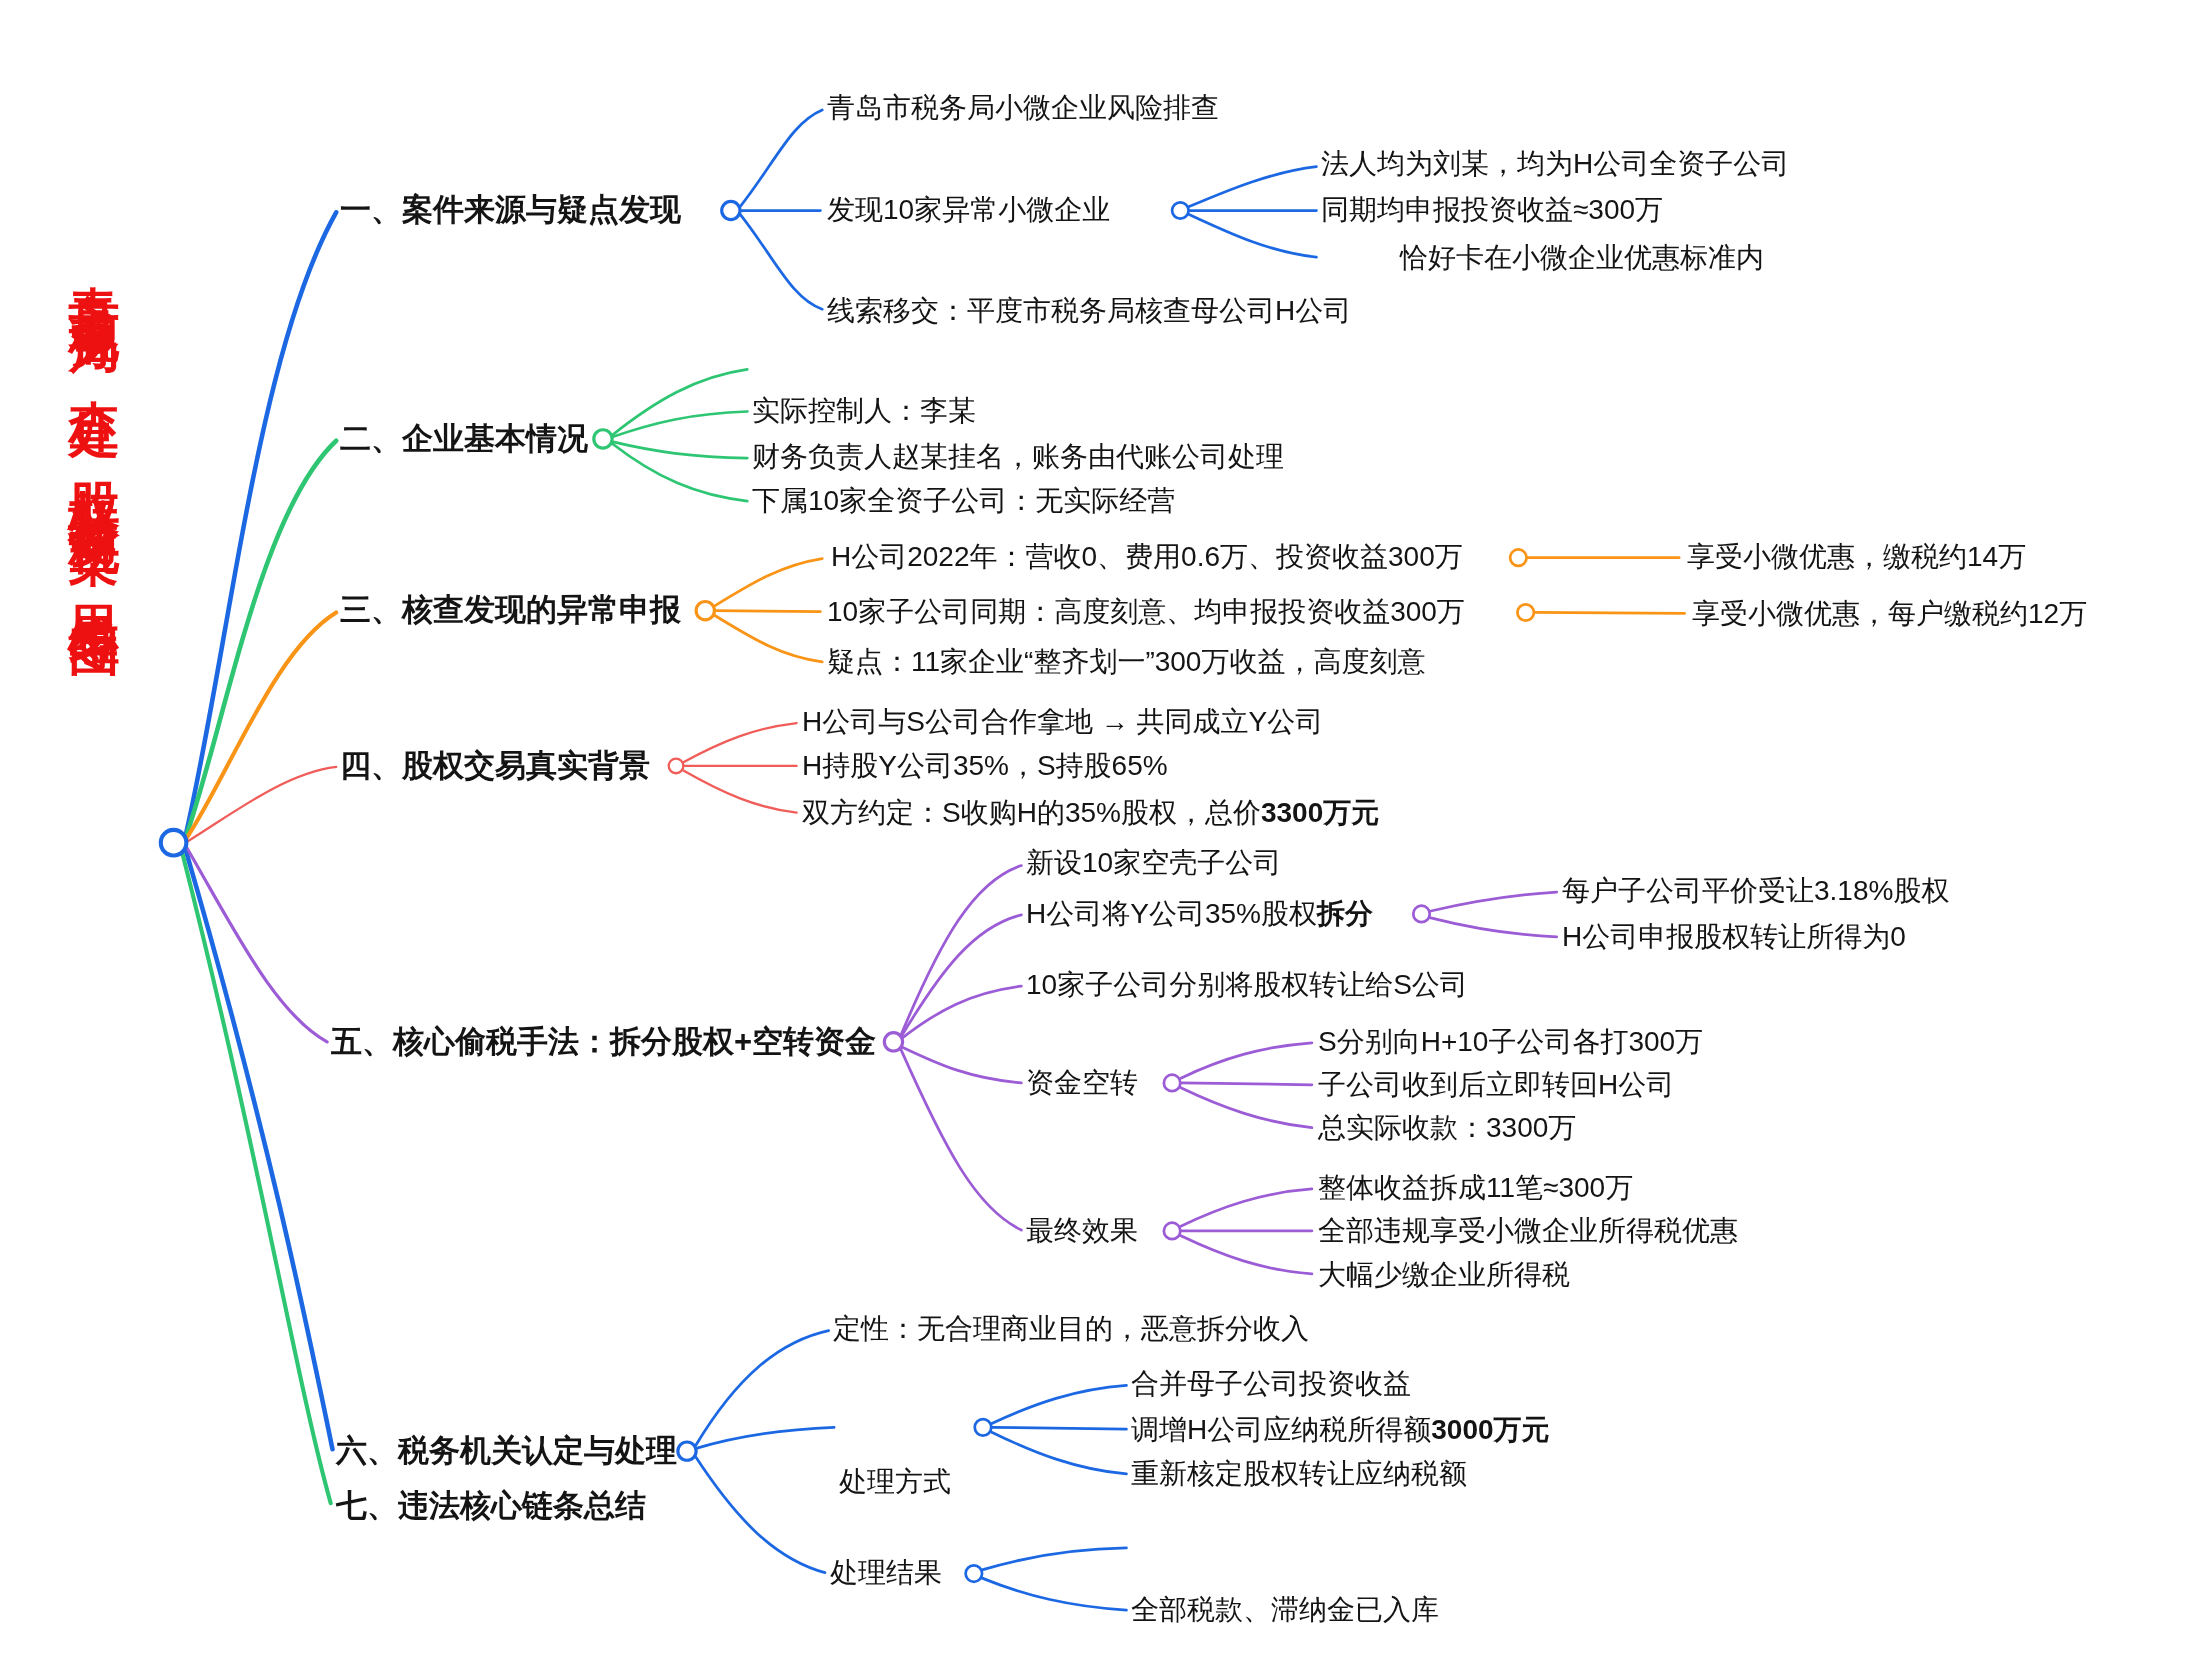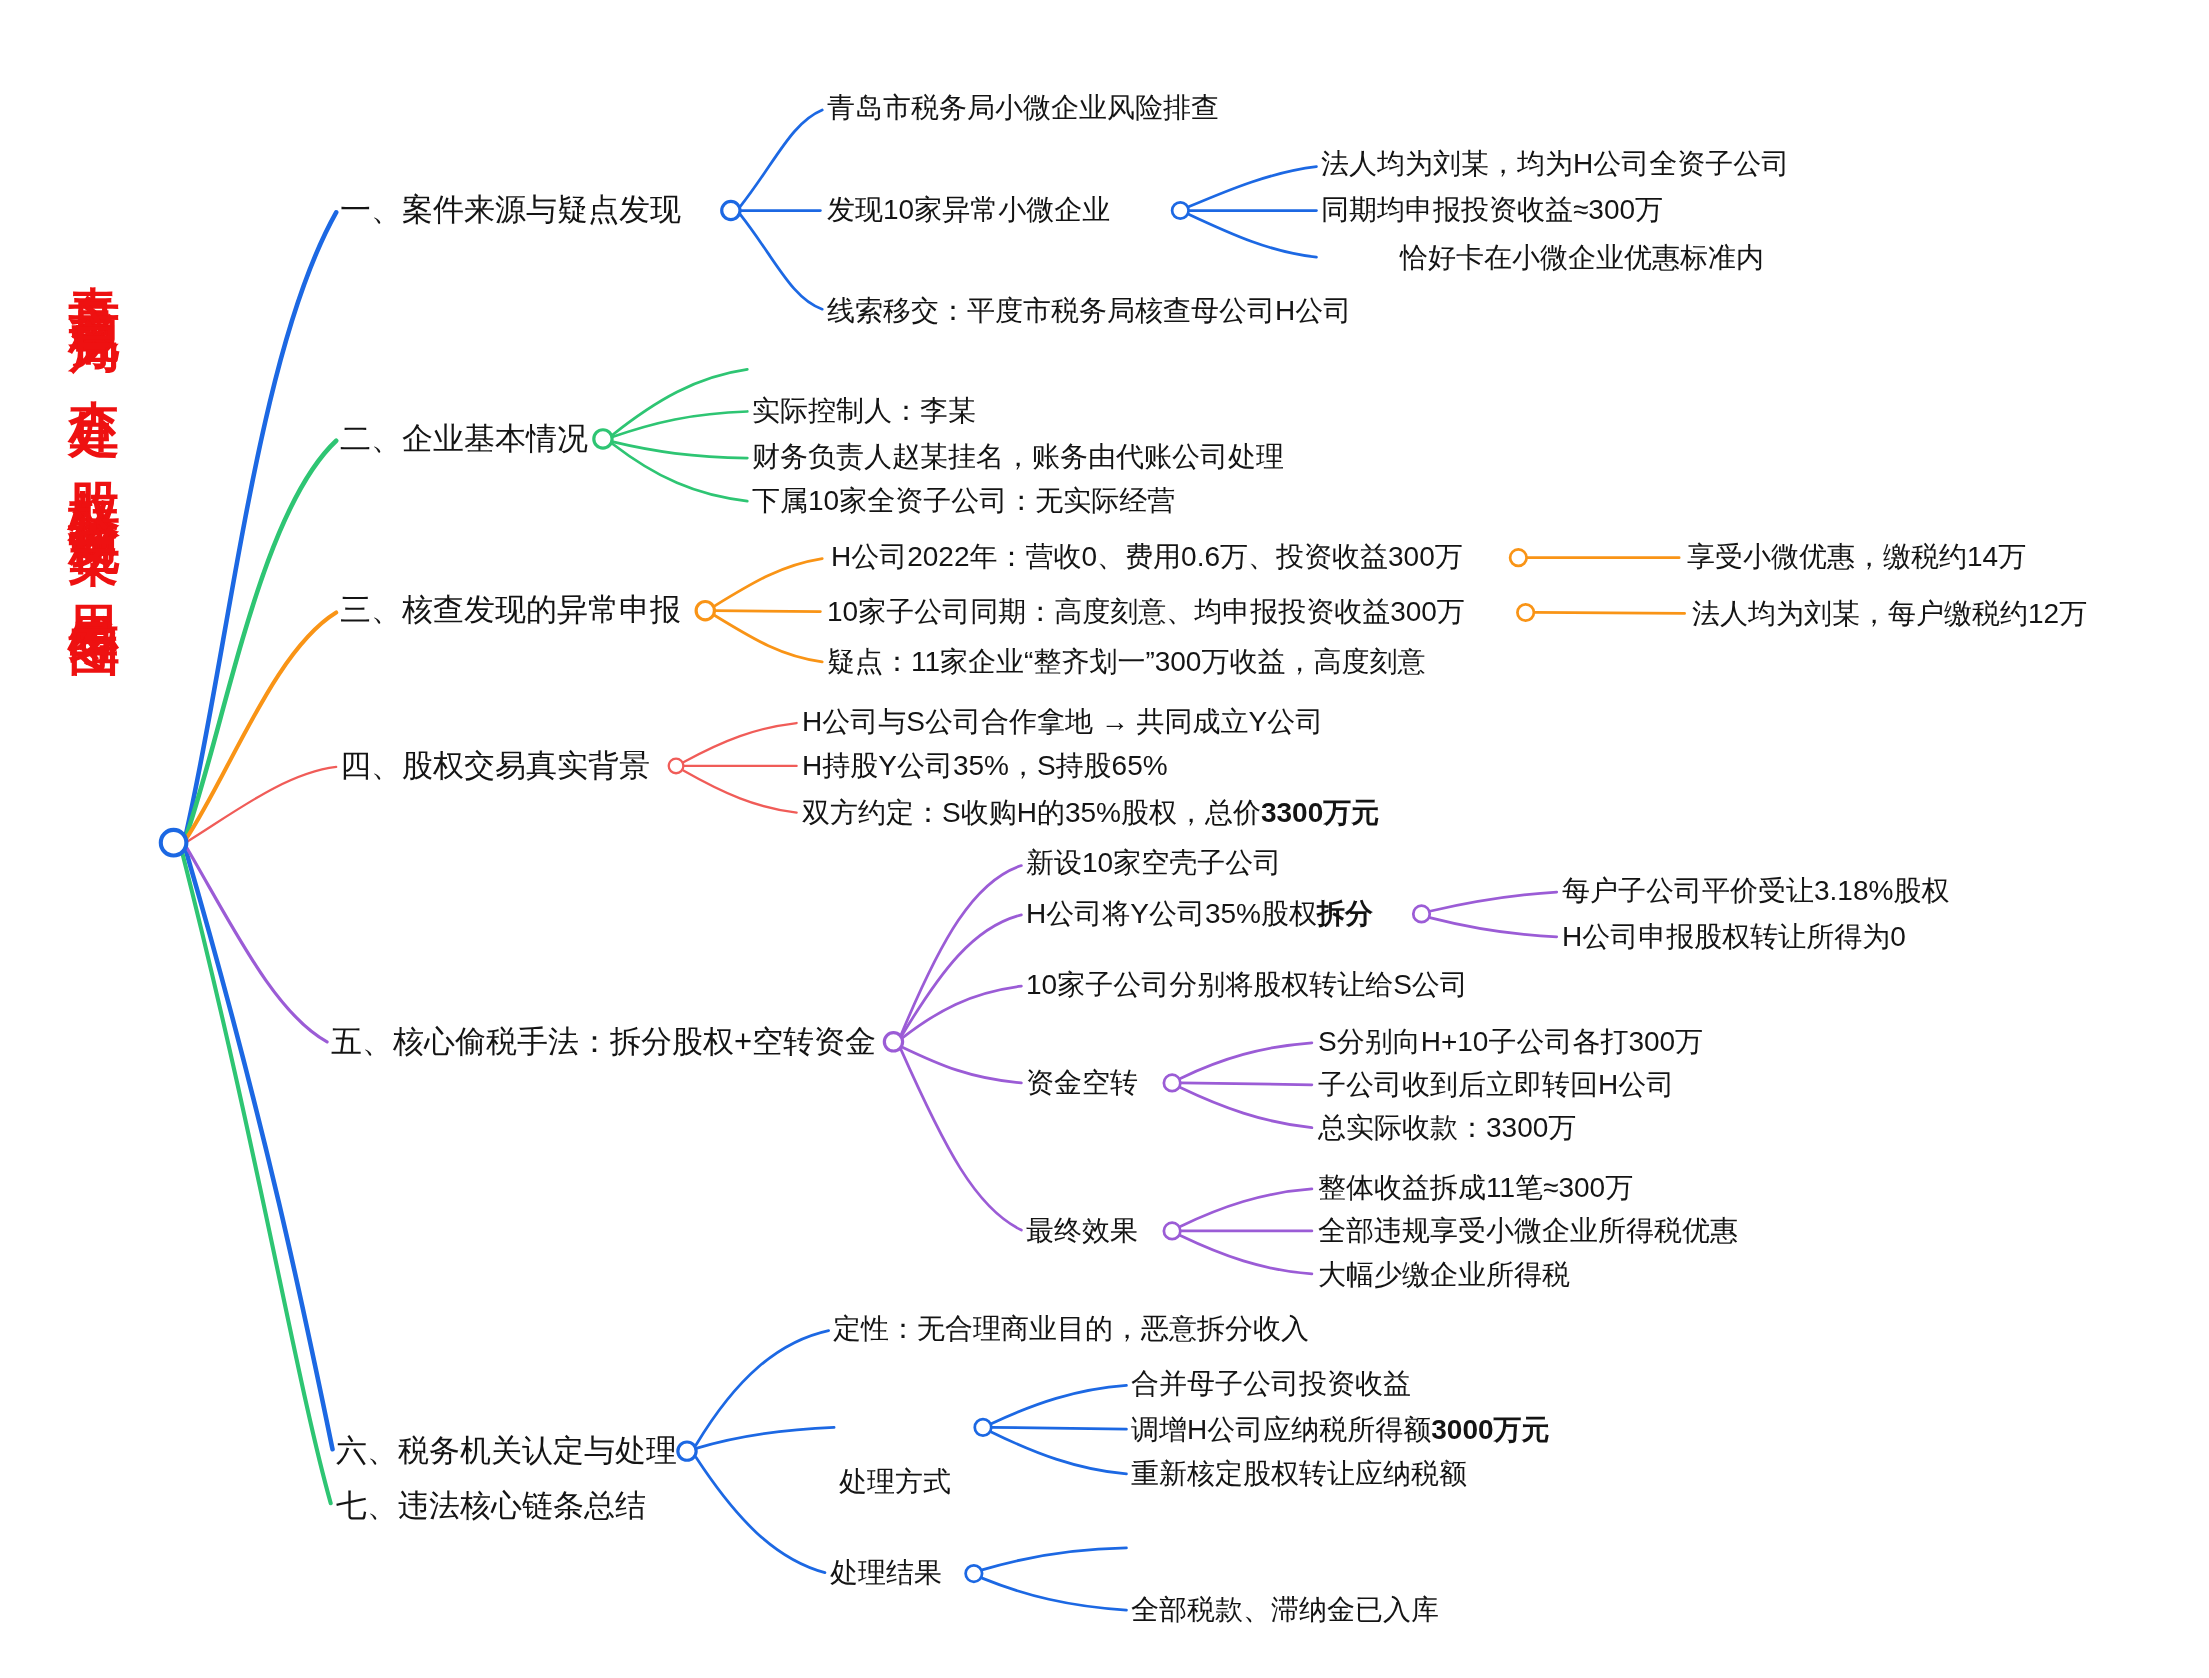--- a/index.html
+++ b/index.html
@@ -1,20 +1,20 @@
 <!DOCTYPE html>
 <html style="font-size:14.6px"><head>
 <meta charset="utf-8">
 <style>
   html,body{margin:0;padding:0;background:#ffffff;}
   #canvas{position:relative;width:2209px;height:1679px;background:#ffffff;overflow:hidden;
           font-family:"Liberation Sans",sans-serif;}
   #edges{position:absolute;left:0;top:0;}
   .node{position:absolute;transform:translateY(-50%);white-space:nowrap;color:#141414;}
-  .lvl1{font-size:31px;font-weight:400;}
+  .lvl1{font-size:31px;font-weight:700;}
   .lvl2{font-size:28px;font-weight:500;}
   .node b{font-weight:800;}
   .root-title{position:absolute;writing-mode:vertical-rl;text-orientation:upright;
               font-size:51px;font-weight:700;color:#ee1111;letter-spacing:8.2px;line-height:1;}
 </style>
 </head>
 <body>
 
 <div id="canvas">
 
@@ -112,21 +112,21 @@
 
   <div class="node lvl1" style="left:340px;top:439px">二、企业基本情况</div>
   <div class="node lvl2" style="left:752px;top:411px">实际控制人：李某</div>
   <div class="node lvl2" style="left:752px;top:457px">财务负责人赵某挂名，账务由代账公司处理</div>
   <div class="node lvl2" style="left:752px;top:501px">下属10家全资子公司：无实际经营</div>
 
   <div class="node lvl1" style="left:340px;top:610px">三、核查发现的异常申报</div>
   <div class="node lvl2" style="left:831px;top:557px">H公司2022年：营收0、费用0.6万、投资收益300万</div>
   <div class="node lvl2" style="left:1687px;top:557px">享受小微优惠，缴税约14万</div>
   <div class="node lvl2" style="left:827px;top:612px">10家子公司同期：高度刻意、均申报投资收益300万</div>
-  <div class="node lvl2" style="left:1692px;top:614px">法人均为刘某，每户缴税约12万</div>
+  <div class="node lvl2" style="left:1692px;top:614px">享受小微优惠，每户缴税约12万</div>
   <div class="node lvl2" style="left:827px;top:662px">疑点：11家企业“整齐划一”300万收益，高度刻意</div>
 
   <div class="node lvl1" style="left:340px;top:766px">四、股权交易真实背景</div>
   <div class="node lvl2" style="left:802px;top:722px">H公司与S公司合作拿地 → 共同成立Y公司</div>
   <div class="node lvl2" style="left:802px;top:766px">H持股Y公司35%，S持股65%</div>
   <div class="node lvl2" style="left:802px;top:813px">
     <span>双方约定：S收购H的35%股权，总价</span><b>3300万元</b>
   </div>
 
   <div class="node lvl1" style="left:331px;top:1042px">五、核心偷税手法：拆分股权+空转资金</div>

